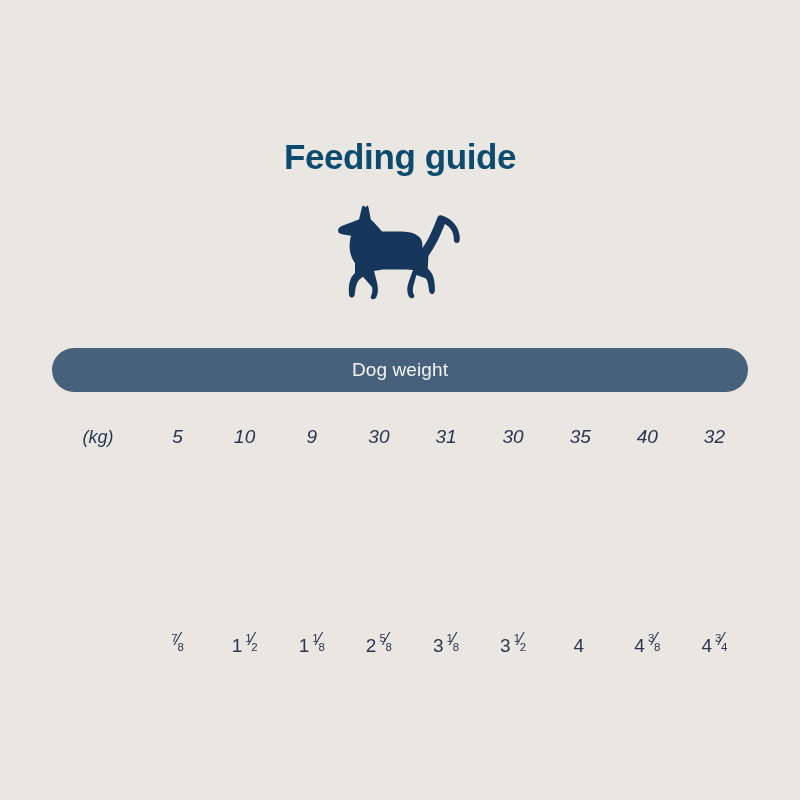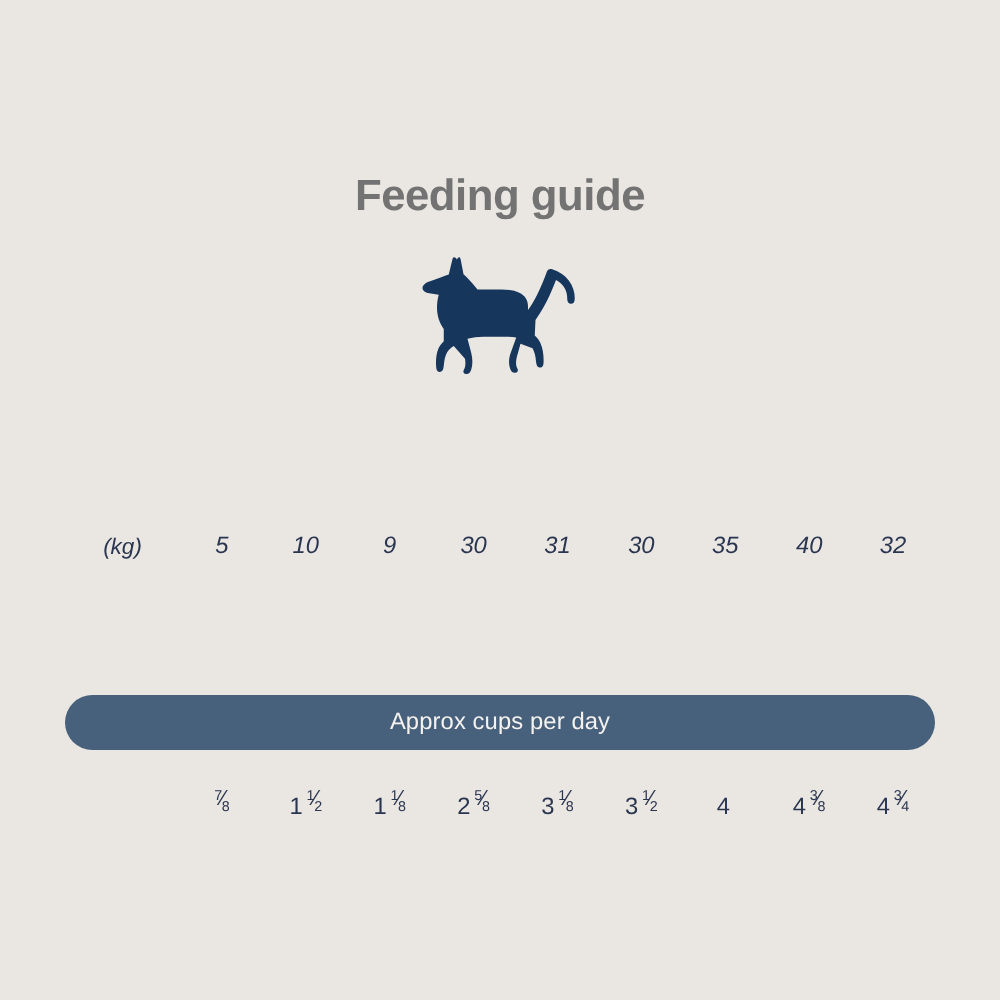--- a/index.html
+++ b/index.html
@@ -24,21 +24,21 @@
   
   .title {
     position: absolute;
     top: 135px;
     left: 0;
     width: 800px;
     text-align: center;
     font-size: 35px;
     font-weight: bold;
     letter-spacing: -0.4px;
-    color: #737373;
+    color: #0c4a6e;
     line-height: 44px;
   }
 
   
   .dog-wrap {
     position: absolute;
     top: 196px;
     left: 0;
     width: 800px;
     height: 112px;
@@ -201,40 +201,40 @@
           L 48.0 32.6
           C 45.2 29.0 42.2 25.6 39.0 22.4
           L 36.8 20.4
           L 34.5 8.4
           C 34.0 6.0 32.6 6.4 31.5 8.5
           Z"></path>
       </svg>
     </span>
   </div>
 
+  <div class="bar" id="bar-weight">
+    <span class="bar-label">Dog weight</span>
+  </div>
 
   <div class="row" id="row-kg">
     <div class="unit">(kg)</div>
     <div class="cells">
       <div class="cell">5</div>
       <div class="cell">10</div>
       <div class="cell">9</div>
       <div class="cell">30</div>
       <div class="cell">31</div>
       <div class="cell">30</div>
       <div class="cell">35</div>
       <div class="cell">40</div>
       <div class="cell">32</div>
     </div>
   </div>
 
 
-  <div class="bar" id="bar-cups">
-    <span class="bar-label">Approx cups per day</span>
-  </div>
 
   <div class="row" id="row-cups">
     <div class="unit"></div>
     <div class="cells" id="cups-cells">
         <div class="cell"><span class="vf"><span class="num">7</span><span class="sl">⁄</span><span class="den">8</span></span></div>
         <div class="cell"><span class="frac-whole">1</span><span class="vf"><span class="num">1</span><span class="sl">⁄</span><span class="den">2</span></span></div>
         <div class="cell"><span class="frac-whole">1</span><span class="vf"><span class="num">1</span><span class="sl">⁄</span><span class="den">8</span></span></div>
         <div class="cell"><span class="frac-whole">2</span><span class="vf"><span class="num">5</span><span class="sl">⁄</span><span class="den">8</span></span></div>
         <div class="cell"><span class="frac-whole">3</span><span class="vf"><span class="num">1</span><span class="sl">⁄</span><span class="den">8</span></span></div>
         <div class="cell"><span class="frac-whole">3</span><span class="vf"><span class="num">1</span><span class="sl">⁄</span><span class="den">2</span></span></div>

